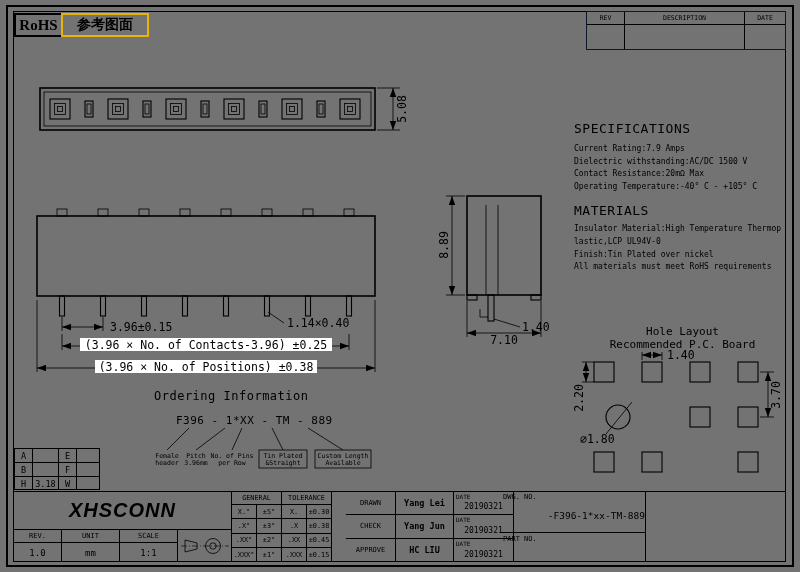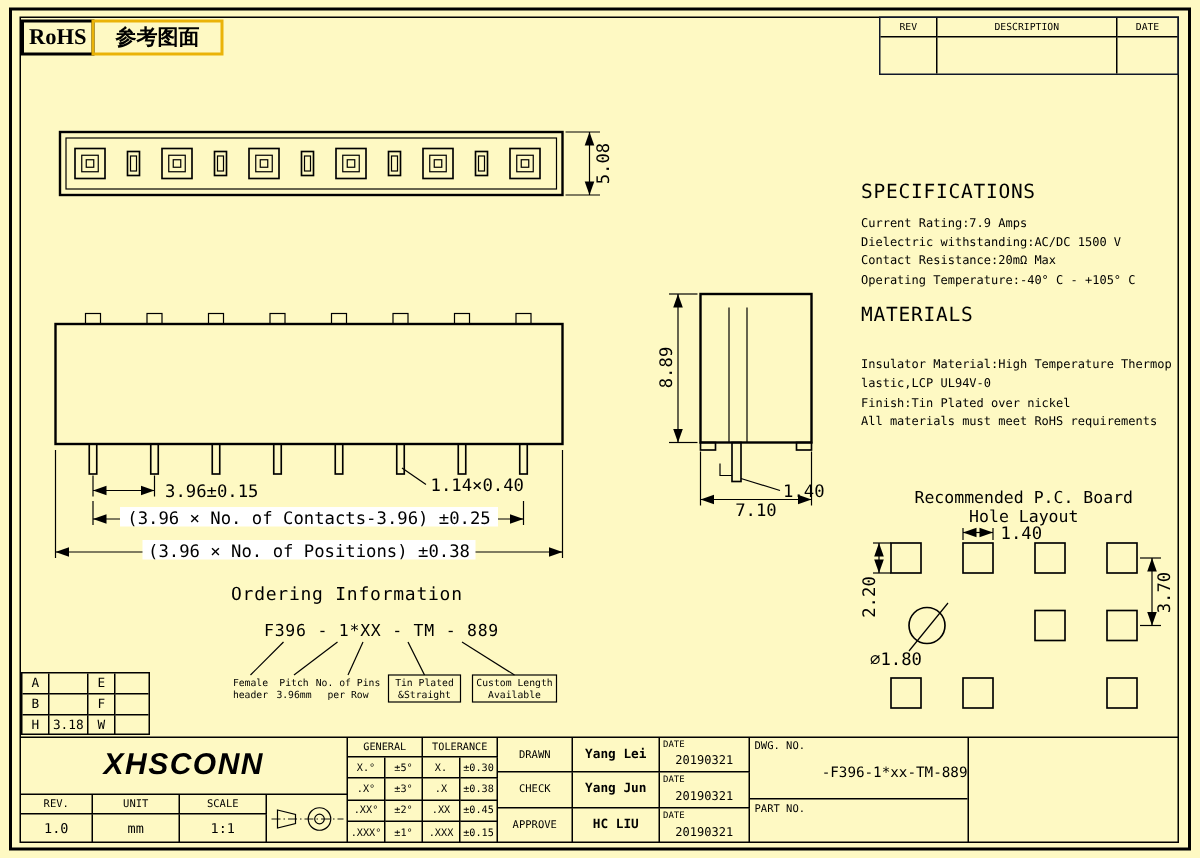--- a/index.html
+++ b/index.html
@@ -1,18 +1,18 @@
 <!DOCTYPE html>
 <html><head>
 <meta charset="utf-8">
 <style>
   *{margin:0;padding:0;box-sizing:border-box}
   html,body{width:800px;height:572px;background:#fff}
   body{font-family:"DejaVu Sans Mono",monospace;color:#000}
-  .page{position:relative;width:800px;height:572px;background:#fef9c3;overflow:hidden}
+  .page{position:relative;width:800px;height:572px;background:#737373;overflow:hidden}
   .abs{position:absolute}
   .frame-outer{left:6px;top:5px;width:788px;height:562px;border:2px solid #000}
   .frame-inner{left:13px;top:11px;width:773px;height:551px;border:1px solid #000}
   svg{overflow:visible;display:block}
   .thick{fill:none;stroke:#000;stroke-width:1.6}
   .med{fill:none;stroke:#000;stroke-width:1.1}
   .thin{fill:none;stroke:#000;stroke-width:0.8}
   .dim{fill:none;stroke:#000;stroke-width:0.8}
   .white{fill:#fff;stroke:none}
   text{fill:#000;font-family:"DejaVu Sans Mono",monospace}
@@ -20,33 +20,33 @@
   .smalltext{font-size:6.5px}
   .rohs-box{left:14px;top:13px;width:49px;height:24px;border:2px solid #000;display:flex;align-items:center;justify-content:center;font-family:"Liberation Serif",serif;font-weight:bold;font-size:15px}
   .ref-box{left:61px;top:13px;width:88px;height:24px;border:2px solid #eab308;display:flex;align-items:center;justify-content:center;font-weight:bold;font-size:14px}
   .rev-table{left:586px;top:11px;width:200px;height:39px;border:1px solid #0f172a;display:grid;grid-template-columns:38px 120px 40px;grid-template-rows:13px 24px}
   .rev-table div{display:flex;align-items:center;justify-content:center;font-size:6.5px}
   .br{border-right:1px solid #000}
   .bb{border-bottom:1px solid #000}
   .specs{left:574px;top:121px;width:212px;white-space:nowrap}
   .sec-title{font-size:13px;letter-spacing:.5px;margin-bottom:7px}
   .spec-line{font-size:8px;line-height:12.6px}
-  .mat-title{margin-top:10px;margin-bottom:19px}
+  .mat-title{margin-top:10px;margin-bottom:5px}
   .pcb-title{left:580px;top:326px;width:205px;text-align:center;font-size:11px;line-height:12.5px}
   .corner-table{left:14px;top:448px;width:86px;height:42px;border:1px solid #000;display:grid;grid-template-columns:18px 26px 18px 22px;grid-template-rows:14px 14px 13px}
   .corner-table div{display:flex;align-items:center;justify-content:center;font-size:8.5px}
   .title-block{left:14px;top:491px;width:772px;height:70px;border-top:1.5px solid #000}
   .tb-cell{position:absolute;display:flex;align-items:center;justify-content:center}
   .brand-text{font-family:"Liberation Sans",sans-serif;font-weight:bold;font-style:italic;font-size:20px;letter-spacing:1px}
   .lbl{font-size:7px}
   .val{font-size:9px}
   .tol-grid{position:absolute;left:218px;top:0;width:100px;height:70px;display:grid;grid-template-columns:25px 25px 25px 25px;grid-template-rows:13px 14.25px 14.25px 14.25px 14.25px}
   .tol-grid div{display:flex;align-items:center;justify-content:center;font-size:6.8px}
   .span2{grid-column:span 2}
-  .sign-grid{position:absolute;left:318px;top:0;width:168px;height:70px;display:grid;grid-template-columns:50px 58px 60px;grid-template-rows:23.3px 23.3px 23.4px}
+  .sign-grid{position:absolute;left:332px;top:0;width:168px;height:70px;display:grid;grid-template-columns:50px 58px 60px;grid-template-rows:23.3px 23.3px 23.4px}
   .sign-grid>div{position:relative;display:flex;align-items:center;justify-content:center}
   .role{font-size:7px}
   .name{font-size:8.5px;font-weight:bold}
   .datecell{font-size:8px}
   .date-lbl{position:absolute;left:2px;top:1px;font-size:6px}
   .date-val{position:absolute;bottom:3px;left:0;width:100%;text-align:center;font-size:8px}
   .dwg-cell{position:absolute;left:486px;top:0;width:146px;height:70px;border-right:1px solid #000}
   .title-cell{position:absolute;left:632px;top:0;width:140px;height:70px}
   .corner-lbl{position:absolute;left:3px;top:1px;font-size:7px}
   .center-line{position:absolute;left:0;width:100%;text-align:right}
@@ -242,22 +242,22 @@
     <div class="spec-line">Contact Resistance:20mΩ Max</div>
     <div class="spec-line">Operating Temperature:-40° C - +105° C</div>
     <div class="sec-title mat-title">MATERIALS</div>
     <div class="spec-line">Insulator Material:High Temperature Thermop</div>
     <div class="spec-line">lastic,LCP UL94V-0</div>
     <div class="spec-line">Finish:Tin Plated over nickel</div>
     <div class="spec-line">All materials must meet RoHS requirements</div>
   </div>
 
   <div class="abs pcb-title">
+    <div>Hole Layout</div>
     <div>Recommended P.C. Board</div>
-    <div>Hole Layout</div>
   </div>
   <svg class="abs" style="left:578px;top:350px" width="207" height="138" viewBox="0 0 207 138">
     <defs>
       <marker id="ar4" markerWidth="10" markerHeight="8" refX="9.5" refY="4" orient="auto-start-reverse" markerUnits="userSpaceOnUse">
         <path d="M0.5,0.8 L9.5,4 L0.5,7.2 z" fill="#000"></path>
       </marker>
     </defs>
     <g>
       <rect class="med" x="16" y="12" width="20" height="20"></rect>
         <rect class="med" x="64" y="12" width="20" height="20"></rect>

